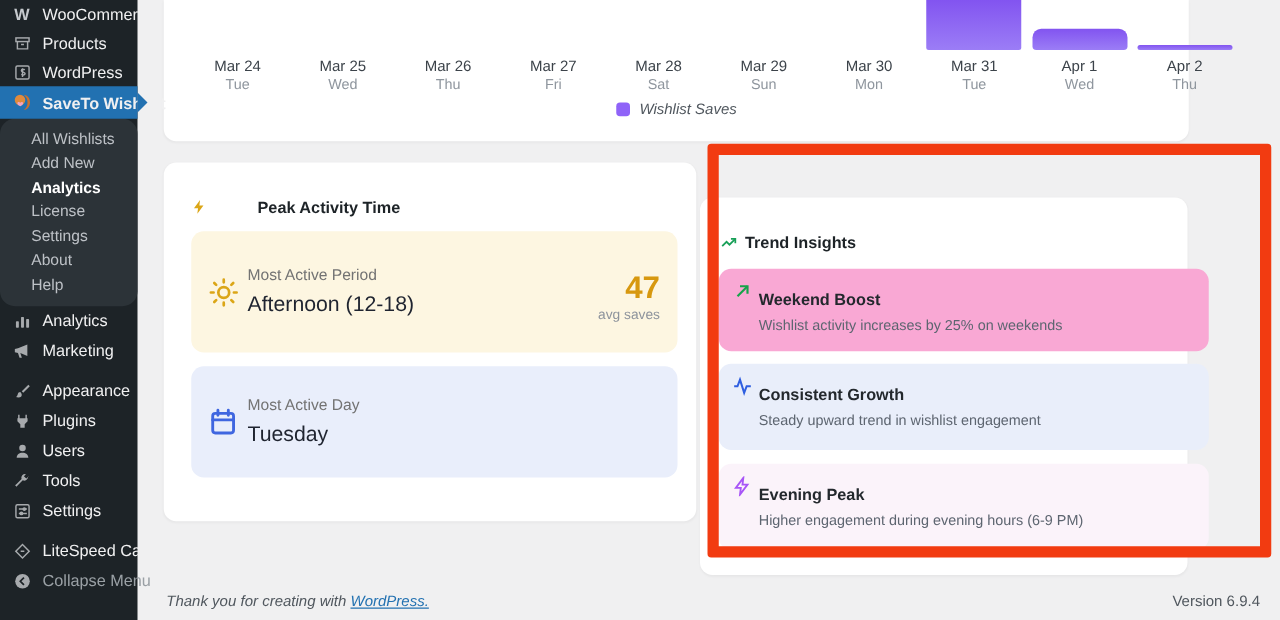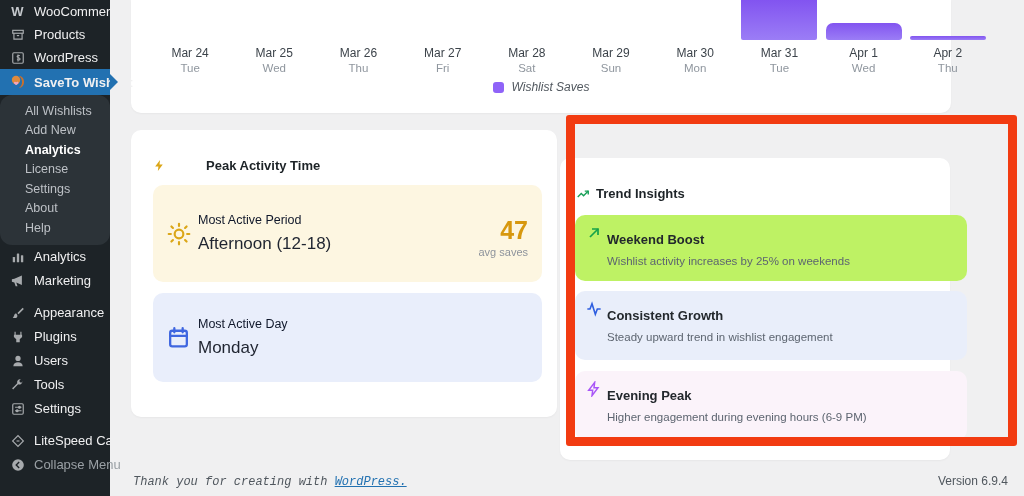--- a/index.html
+++ b/index.html
@@ -42,40 +42,40 @@
   .right-card { left:560px; top:130px; width:390px; height:302px;margin-top:28px; }
   .card-header { position:absolute; display:flex; align-items:center; gap:6px; font-size:13px; font-weight:bold; color:#1d2327; }
   .lc-header { left:22px; top:28px;gap:40px; }
   .rc-header { left:16px; top:28px; }
 
   .stat-box { position:absolute; left:22px; width:389px; border-radius:10px; display:flex; align-items:center; padding:0 14px 0 13px; }
   .stat-yellow { top:55px; height:97px; background:#fdf6e1; }
   .stat-blue { top:163px; height:89px; background:#e9eefb; }
   .stat-ic { width:30px; flex:0 0 30px; display:flex; align-items:center; }
   .stat-texts { margin-left:2px; }
-  .stat-label { font-size:12.5px; color:#0f172a; }
+  .stat-label { font-size:12.5px; color:#737373; }
   .stat-value { margin-top:7px; font-size:17px; font-weight:normal; color:#1f2430; }
   .stat-num-wrap { margin-left:auto; text-align:right; padding-top:6px; }
   .stat-num { font-size:25px; font-weight:bold; color:#d7980f; }
   .stat-num-label { margin-top:1px; font-size:11px; color:#8d939c; }
 
   .ti-box { position:absolute; left:15px; width:392px; border-radius:10px; }
-  .ti-green { top:57px; height:66px; background:#bef264; }
+  .ti-green { top:57px; height:66px; background:#f9a8d4; }
   .ti-blue { top:133px; height:69px; background:#e9eefa; }
   .ti-pink { top:213px; height:69px; background:#fbf3fa; }
   .ti-ic { position:absolute; left:11px; top:10px; width:16px; height:16px; }
   .ti-title { position:absolute; left:32px; top:17px; font-size:13px; font-weight:bold; color:#23282d; }
   .ti-desc { position:absolute; left:32px; top:40px; font-size:11.5px; color:#5d6570; }
 
   
   .red-box { position:absolute; left:566px; top:115px; width:451px; height:331px; border:9px solid #f23b11; border-radius:3px; z-index:50; pointer-events:none; }
 
   
   .footer { position:absolute; left:133px; right:16px; top:474px; display:flex; justify-content:space-between; align-items:baseline; font-size:12px; color:#50575e; }
-  .thanks { font-style:italic;font-family:Liberation Mono, monospace; }
+  .thanks { font-style:italic; }
   .wp-link { color:#2271b1; text-decoration:underline; cursor:pointer; font-style:italic; }
 </style>
 </head>
 <body>
 
 <div class="sidebar">
   <div class="sb-item">
     <span class="ic">
         <span class="woo-w">W</span>
       </span>
@@ -315,21 +315,21 @@
 
   <div class="stat-box stat-blue">
     <span class="stat-ic">
       <svg width="25" height="25" viewBox="0 0 24 24" fill="none" stroke="#3f66e0" stroke-width="2.2" stroke-linecap="round">
           <rect x="4" y="5.5" width="16" height="15" rx="2"></rect>
           <path d="M8 3v4M16 3v4M4 10.5h16"></path>
         </svg>
     </span>
     <span class="stat-texts">
       <div class="stat-label">Most Active Day</div>
-      <div class="stat-value">Monday</div>
+      <div class="stat-value">Tuesday</div>
     </span>
   </div>
 </div>
 
 <div class="card right-card">
   <div class="card-header rc-header">
     <svg width="14" height="14" viewBox="0 0 24 24" fill="none" stroke="#18a058" stroke-width="2.4">
         <path d="M3 17l6-6 4 4 8-8"></path>
         <path d="M15 7h6v6"></path>
       </svg>

